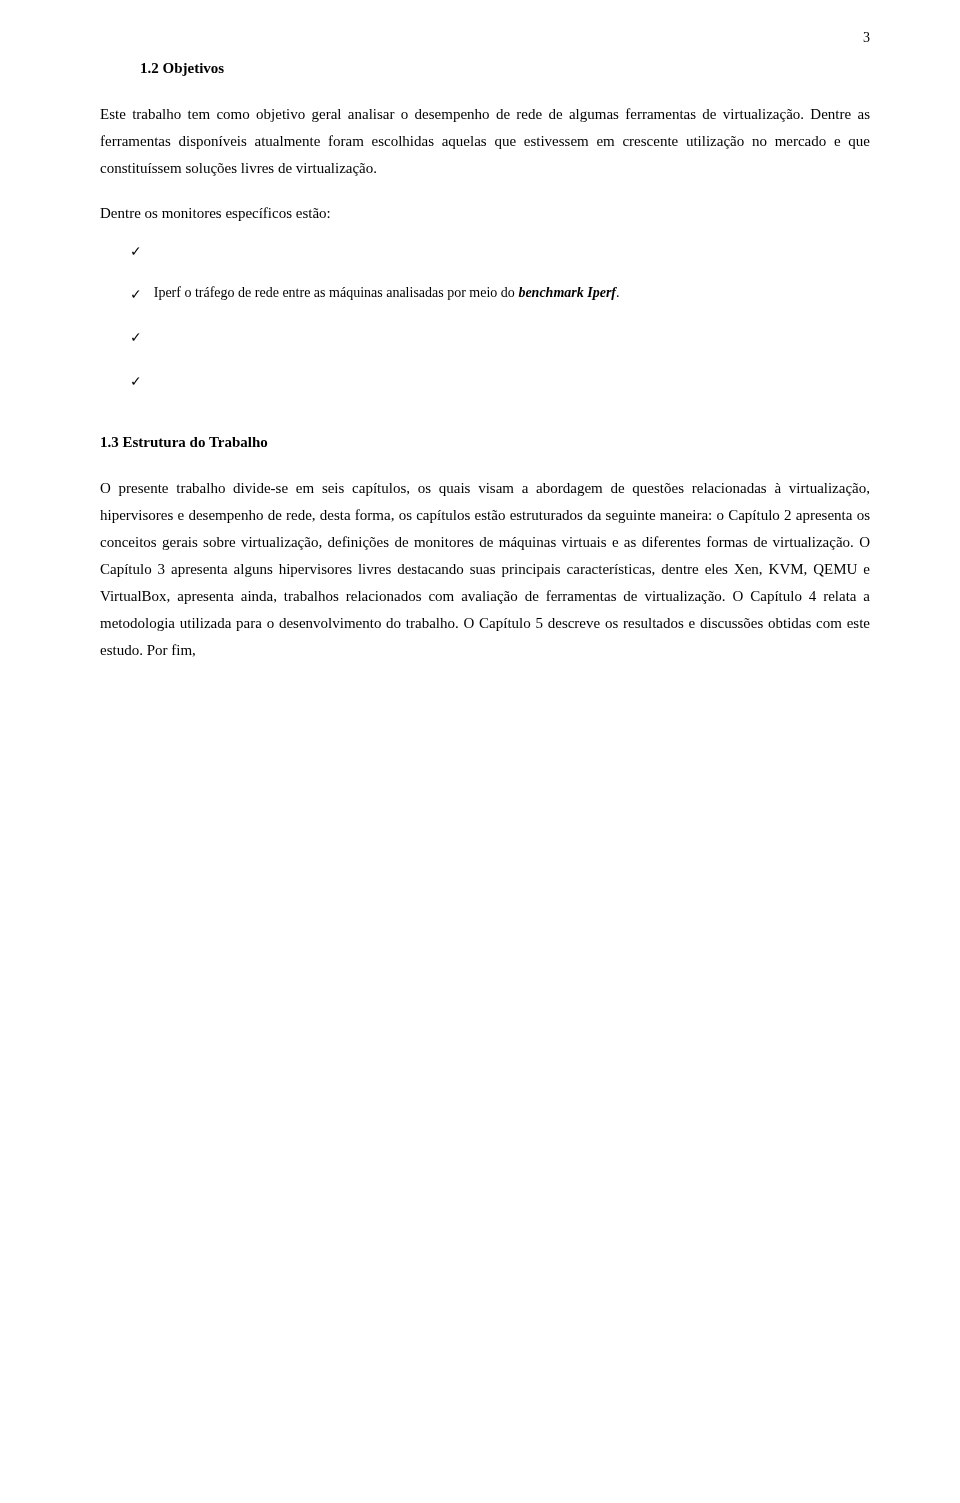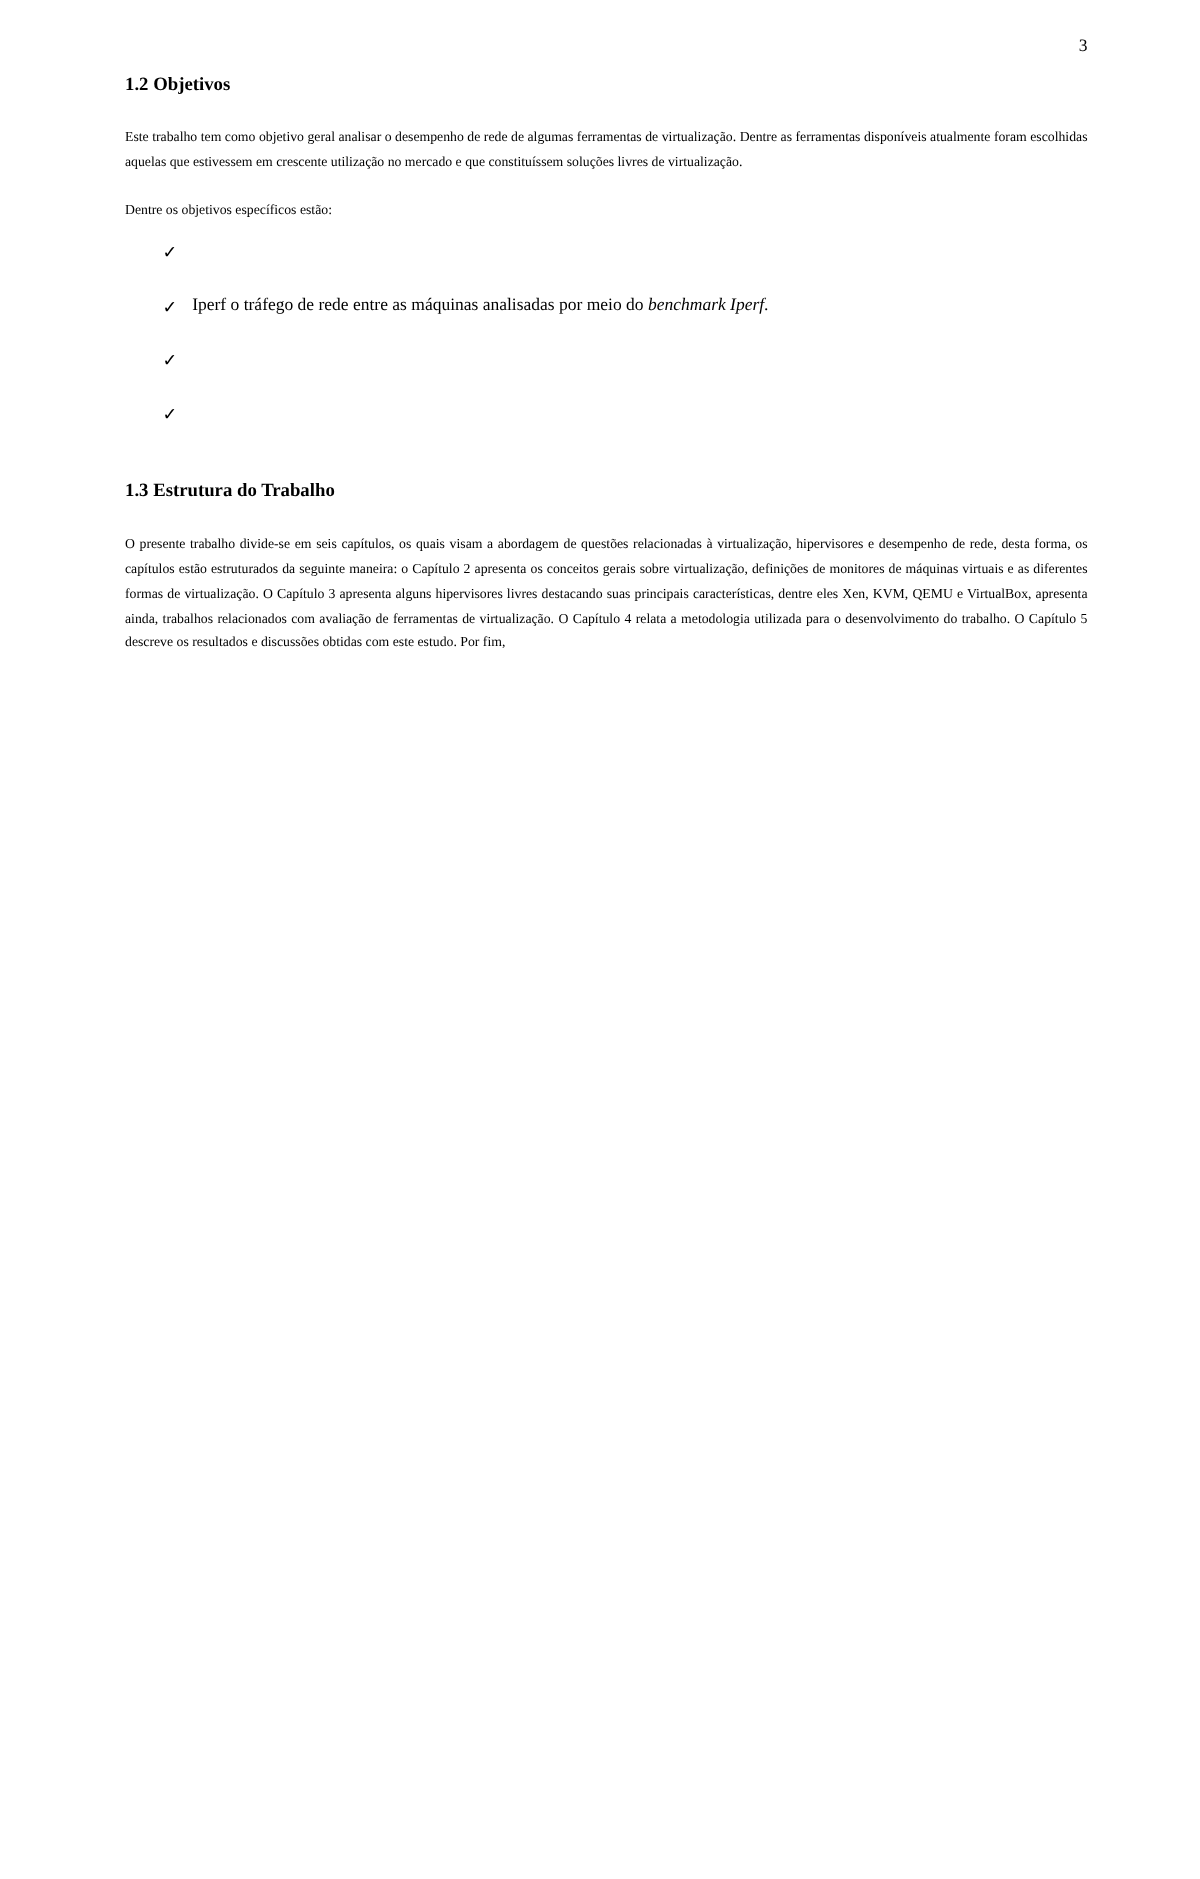--- a/index.html
+++ b/index.html
@@ -29,24 +29,25 @@
       right: 90px;
       font-size: 14px;
       font-family: "Times New Roman", Times, serif;
     }
 
     .section-heading {
       font-size: 15px;
       font-weight: bold;
       margin-bottom: 24px;
       margin-top: 0;
+      margin-left: 40px;
     }
 
     .paragraph {
-      font-size: 11px;
+      font-size: 15px;
       line-height: 1.8;
       text-align: justify;
       margin-bottom: 18px;
     }
 
     .objectives-intro {
       margin-bottom: 10px;
     }
 
     .bullet-list {
@@ -71,20 +72,21 @@
       margin-top: 2px;
       font-size: 14px;
     }
 
     .bullet-text {
       flex: 1;
     }
 
     .italic {
       font-style: italic;
+      font-weight: bold;
     }
 
     .section-13 {
       margin-top: 40px;
     }
 
     .section-13-heading {
       font-size: 15px;
       font-weight: bold;
       margin-bottom: 24px;
@@ -95,21 +97,21 @@
 
 <div class="page">
 
   <div class="page-number">3</div>
 
   <section>
     <h2 class="section-heading">1.2 Objetivos</h2>
 
     <p class="paragraph">Este trabalho tem como objetivo geral analisar o desempenho de rede de algumas ferramentas de virtualização. Dentre as ferramentas disponíveis atualmente foram escolhidas aquelas que estivessem em crescente utilização no mercado e que constituíssem soluções livres de virtualização.</p>
 
-    <p class="paragraph objectives-intro">Dentre os objetivos específicos estão:</p>
+    <p class="paragraph objectives-intro">Dentre os monitores específicos estão:</p>
 
     <ul class="bullet-list">
       <li>
         <span class="checkmark">✓</span>
       </li>
       <li>
         <span class="checkmark">✓</span>
         <span class="bullet-text">
           <span>Iperf o tráfego de rede entre as máquinas analisadas por meio do </span><span class="italic">benchmark Iperf</span><span>.</span>
         </span>

